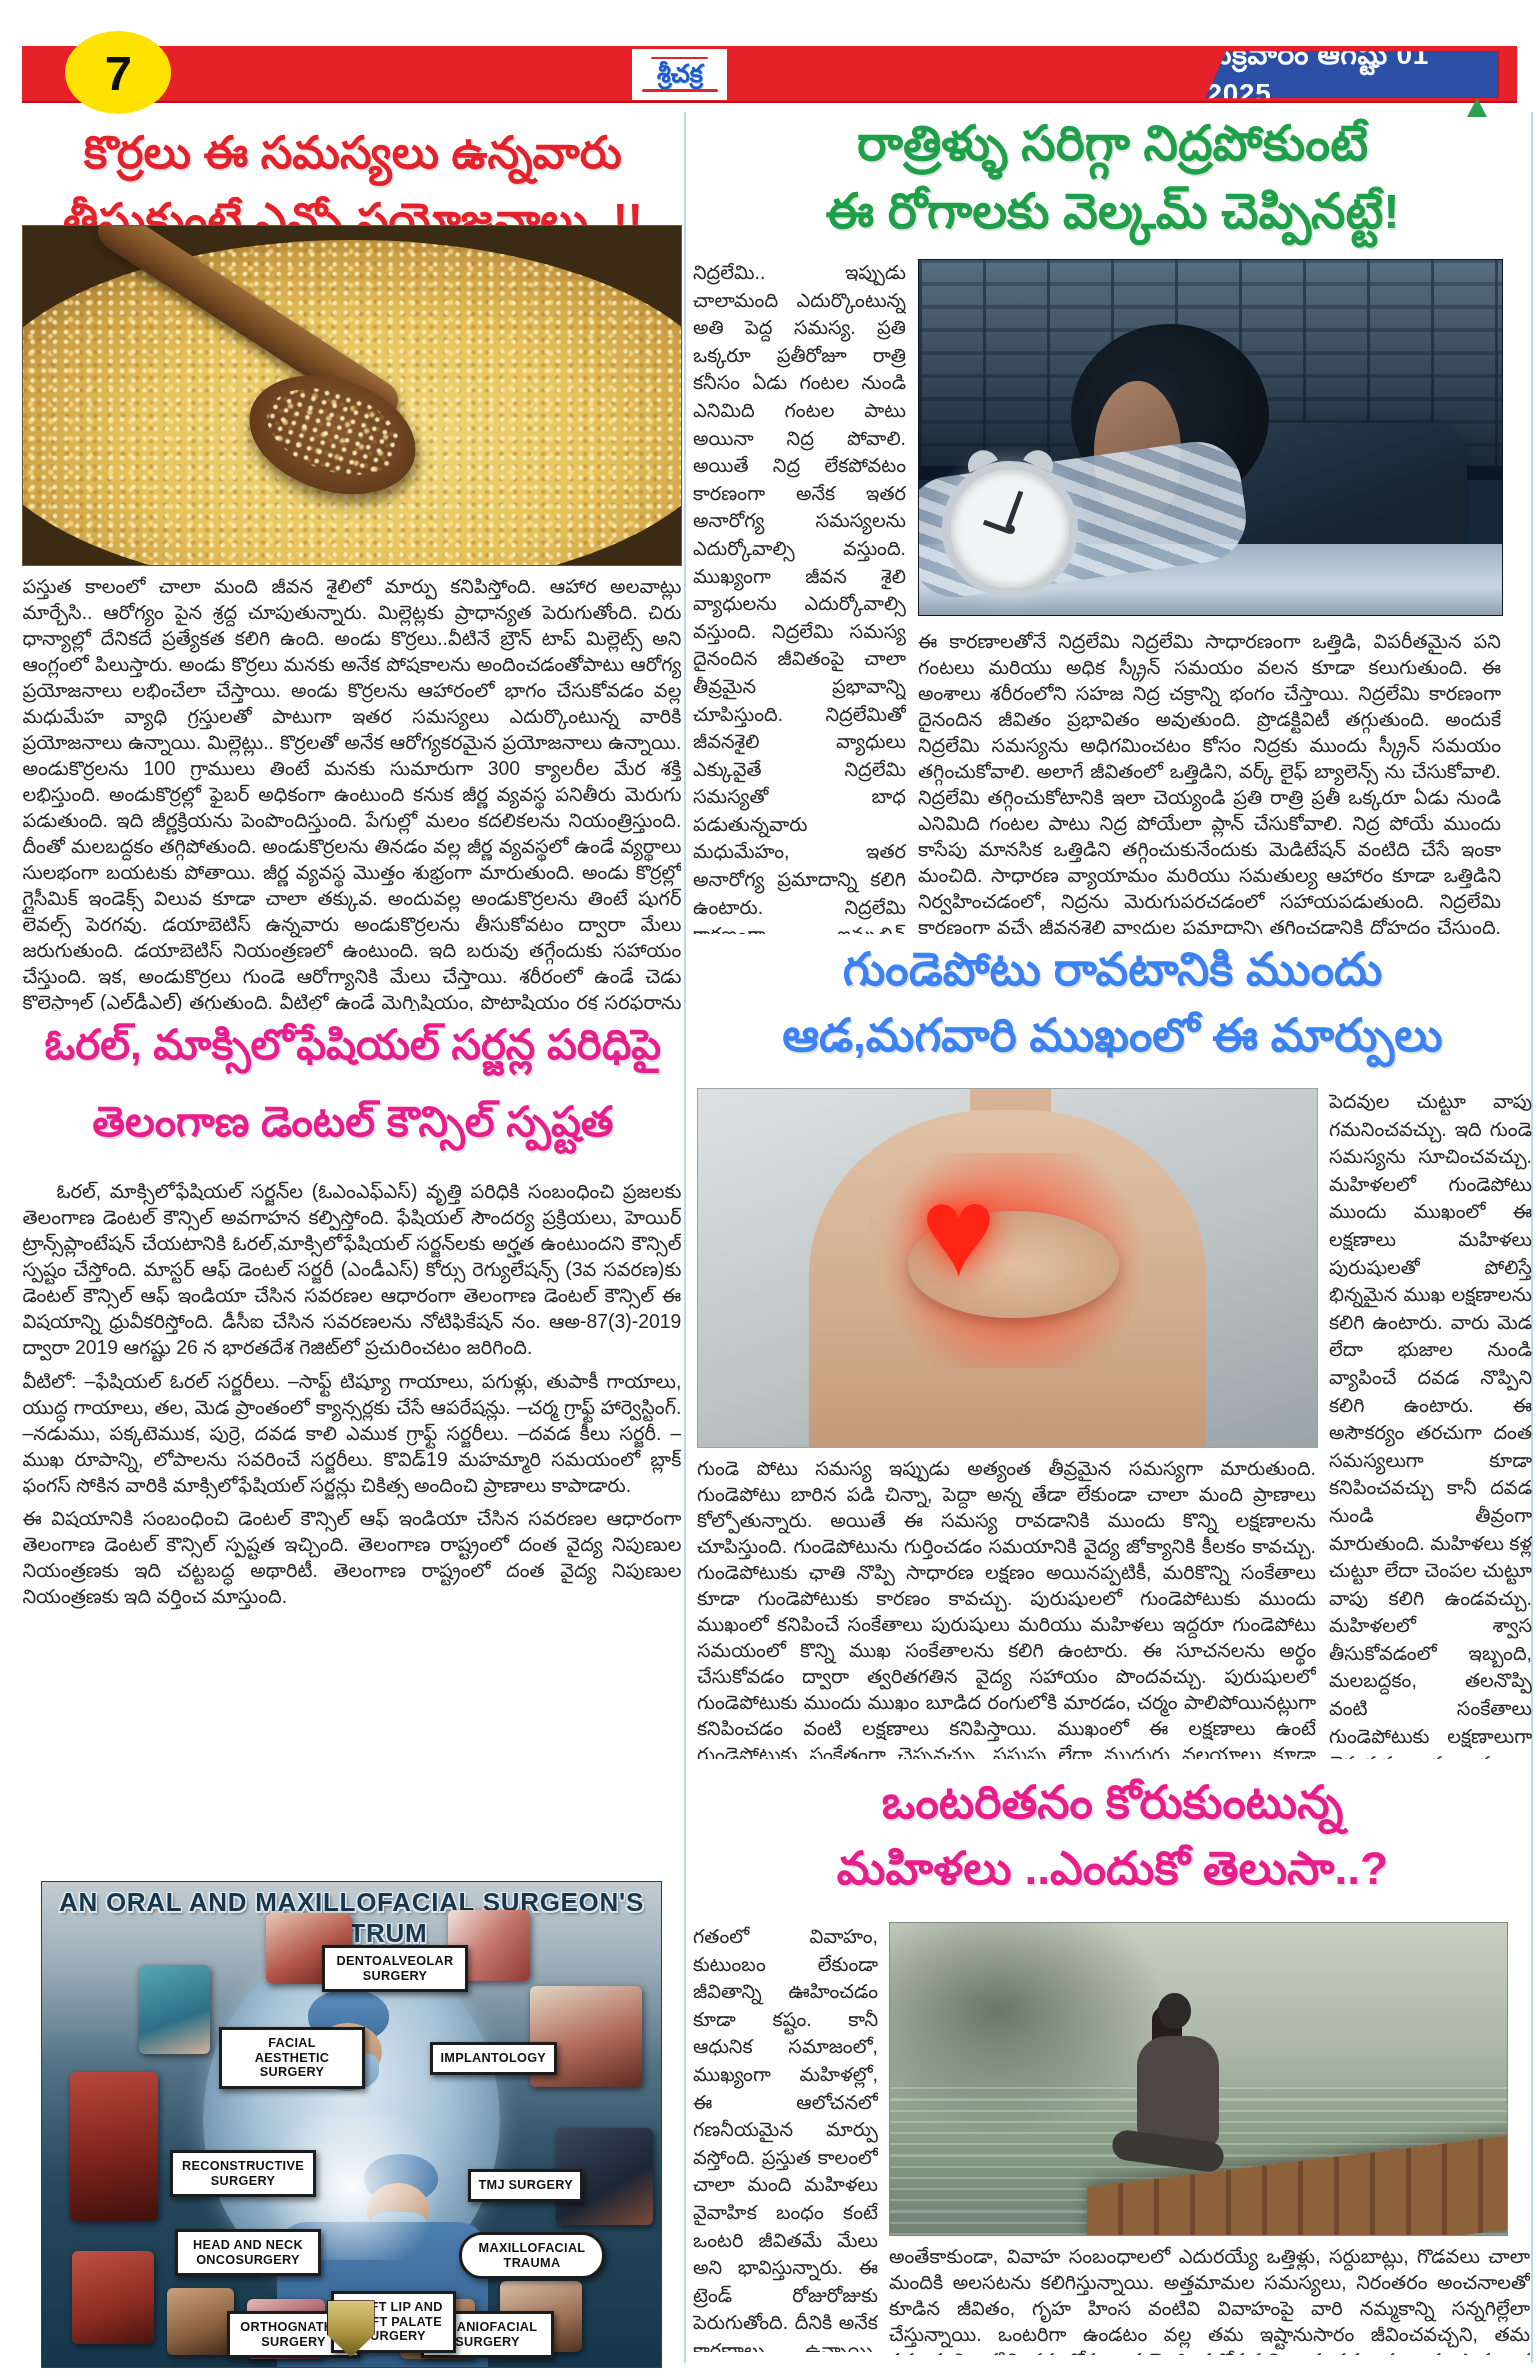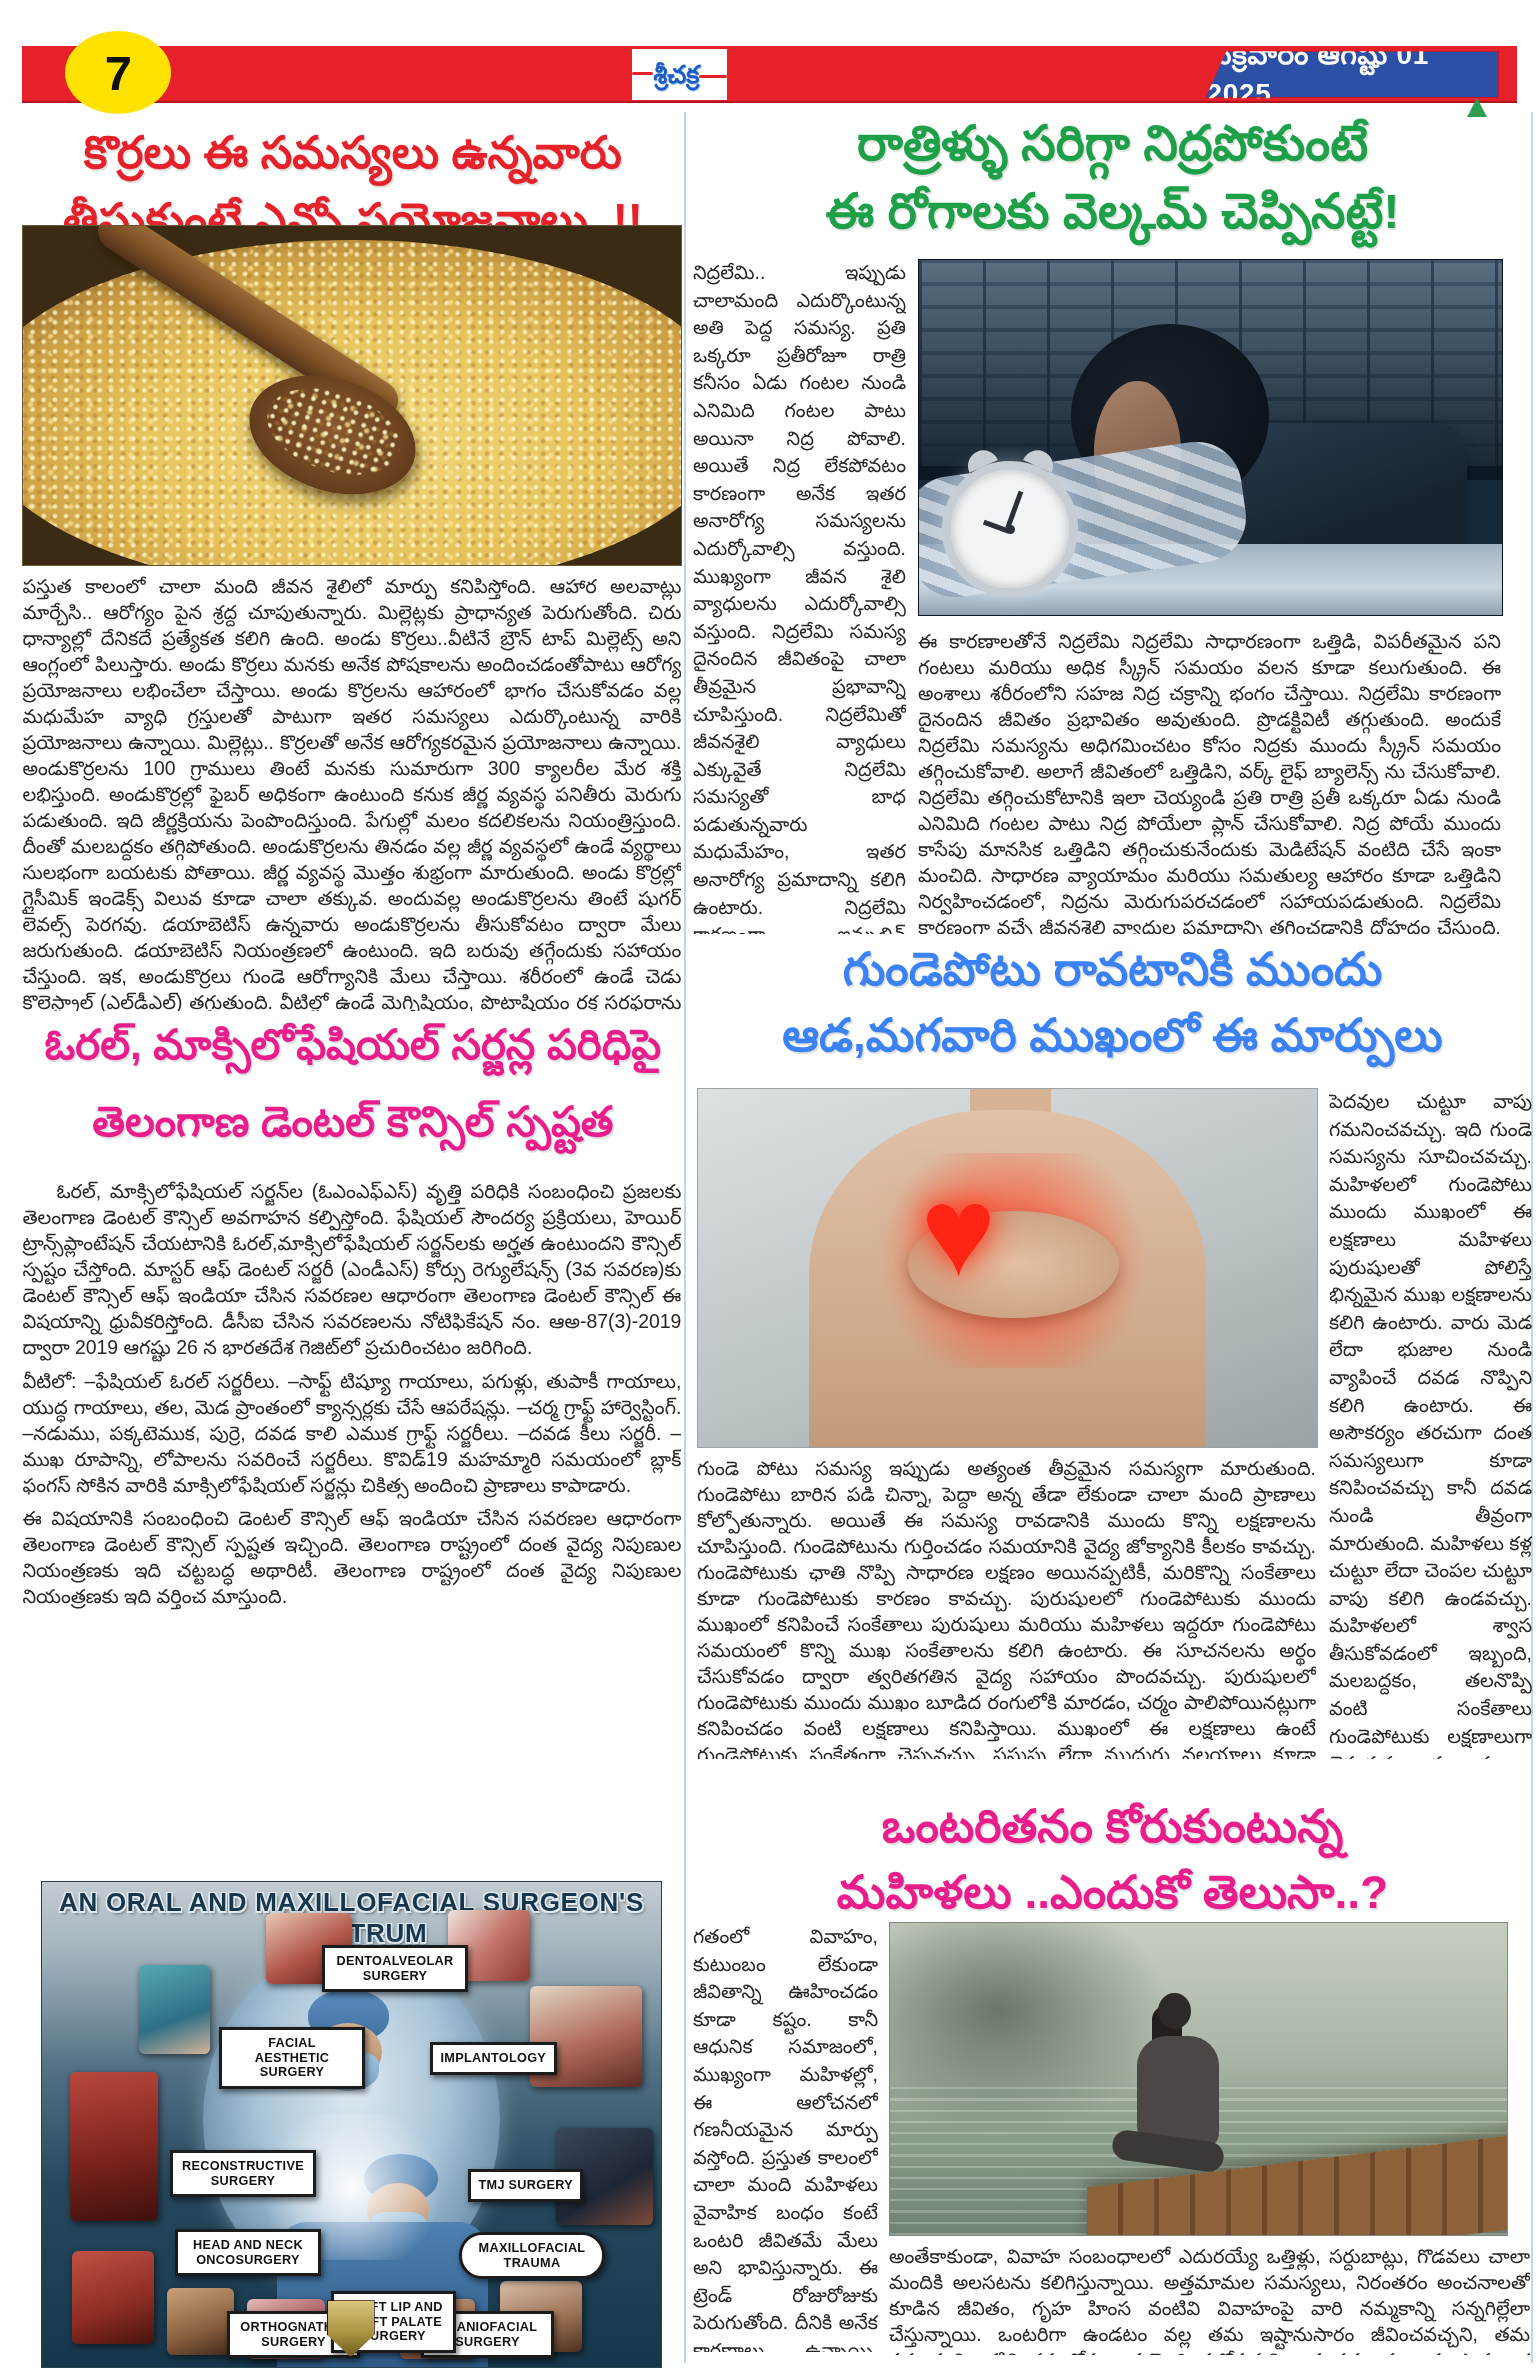--- a/index.html
+++ b/index.html
@@ -6,21 +6,21 @@
   .page{position:relative;width:1541px;height:2377px;background:#ffffff;overflow:hidden;
         font-family:"Liberation Sans",sans-serif;color:#1d1d1d;}
 
   
   .header-bar{position:absolute;left:22.4px;top:46px;width:1495px;height:55px;background:#e62129;
               border-bottom:2.2px solid #b3131b;}
   .page-num-oval{position:absolute;left:43px;top:-15px;width:106px;height:83px;background:#ffe200;
                  border-radius:50%;display:flex;align-items:center;justify-content:center;
                  font-size:49px;font-weight:bold;color:#101010;}
   .masthead-box{position:absolute;left:610px;top:3px;width:95px;height:51px;background:#ffffff;
-                display:flex;flex-direction:row;align-items:center;justify-content:center;}
+                display:flex;flex-direction:column;align-items:center;justify-content:center;}
   .masthead-title{font-size:25px;font-weight:bold;color:#1c5bc8;text-shadow:0.7px 0.7px 0 #9fc2ef;line-height:1;}
   .masthead-rule{width:80%;height:3px;background:#e62129;margin-top:3px;border-radius:1.5px;}
   .masthead-rule.top{margin:0 0 2.2px 0;height:2.2px;width:60%;}
   .date-box{position:absolute;right:18px;top:5.2px;width:292px;height:45px;background:#2b50a5;
             clip-path:polygon(21px 0,100% 0,100% 100%,0 100%);
             display:flex;align-items:center;justify-content:center;
             font-size:28px;font-weight:bold;color:#ffffff;letter-spacing:0.7px;
             border:1.5px solid #c01622;}
   .green-arrow{position:absolute;left:1467px;top:98px;width:0;height:0;
                border-left:10.4px solid transparent;border-right:10.4px solid transparent;
@@ -274,21 +274,21 @@
   </div>
 
   <div class="body-text" style="left:697px;top:1455px;width:619px;height:304px;">
     <p>గుండె పోటు సమస్య ఇప్పుడు అత్యంత తీవ్రమైన సమస్యగా మారుతుంది. గుండెపోటు బారిన పడి చిన్నా, పెద్దా అన్న తేడా లేకుండా చాలా మంది ప్రాణాలు కోల్పోతున్నారు. అయితే ఈ సమస్య రావడానికి ముందు కొన్ని లక్షణాలను చూపిస్తుంది. గుండెపోటును గుర్తించడం సమయానికి వైద్య జోక్యానికి కీలకం కావచ్చు. గుండెపోటుకు ఛాతి నొప్పి సాధారణ లక్షణం అయినప్పటికీ, మరికొన్ని సంకేతాలు కూడా గుండెపోటుకు కారణం కావచ్చు. పురుషులలో గుండెపోటుకు ముందు ముఖంలో కనిపించే సంకేతాలు పురుషులు మరియు మహిళలు ఇద్దరూ గుండెపోటు సమయంలో కొన్ని ముఖ సంకేతాలను కలిగి ఉంటారు. ఈ సూచనలను అర్థం చేసుకోవడం ద్వారా త్వరితగతిన వైద్య సహాయం పొందవచ్చు. పురుషులలో గుండెపోటుకు ముందు ముఖం బూడిద రంగులోకి మారడం, చర్మం పాలిపోయినట్లుగా కనిపించడం వంటి లక్షణాలు కనిపిస్తాయి. ముఖంలో ఈ లక్షణాలు ఉంటే గుండెపోటుకు సంకేతంగా చెప్పవచ్చు. పసుపు లేదా ముదురు వలయాలు కూడా కనిపిస్తాయి. ఈ అసాధ్యాలు ఏవైనా చెవులు గుండెపోటుకు సంకేతాలుగా చెప్పవచ్చు.</p>
   </div>
 
   <div class="body-text narrow" style="left:1329px;top:1088px;width:203px;height:671px;">
     <p>పెదవుల చుట్టూ వాపు గమనించవచ్చు. ఇది గుండె సమస్యను సూచించవచ్చు. మహిళలలో గుండెపోటు ముందు ముఖంలో ఈ లక్షణాలు మహిళలు పురుషులతో పోలిస్తే భిన్నమైన ముఖ లక్షణాలను కలిగి ఉంటారు. వారు మెడ లేదా భుజాల నుండి వ్యాపించే దవడ నొప్పిని కలిగి ఉంటారు. ఈ అసౌకర్యం తరచుగా దంత సమస్యలుగా కూడా కనిపించవచ్చు కానీ దవడ నుండి తీవ్రంగా మారుతుంది. మహిళలు కళ్ల చుట్టూ లేదా చెంపల చుట్టూ వాపు కలిగి ఉండవచ్చు. మహిళలలో శ్వాస తీసుకోవడంలో ఇబ్బంది, మలబద్దకం, తలనొప్పి వంటి సంకేతాలు గుండెపోటుకు లక్షణాలుగా చెప్పవచ్చు. ఈ లక్షణాలు ఉన్నట్లయితే వెంటనే వైద్యులను సంప్రదించాలి.</p>
   </div>
 
-  <div class="headline" style="left:693px;top:1778px;width:839px;font-size:46px;color:#ea1d8d;margin-top:24px;">
+  <div class="headline" style="left:693px;top:1778px;width:839px;font-size:46px;color:#ea1d8d;">
     <span class="hl-line" style="margin-bottom:18px;">ఒంటరితనం కోరుకుంటున్న</span>
     <span class="hl-line">మహిళలు ..ఎందుకో తెలుసా..?</span>
   </div>
 
   <div class="body-text narrow" style="left:693px;top:1923px;width:185px;height:429px;">
     <p>గతంలో వివాహం, కుటుంబం లేకుండా జీవితాన్ని ఊహించడం కూడా కష్టం. కానీ ఆధునిక సమాజంలో, ముఖ్యంగా మహిళల్లో, ఈ ఆలోచనలో గణనీయమైన మార్పు వస్తోంది. ప్రస్తుత కాలంలో చాలా మంది మహిళలు వైవాహిక బంధం కంటే ఒంటరి జీవితమే మేలు అని భావిస్తున్నారు. ఈ ట్రెండ్ రోజురోజుకు పెరుగుతోంది. దీనికి అనేక కారణాలు ఉన్నాయి. ముఖ్యంగా, నేటి మహిళలు ఆర్థికంగా స్వతంత్రంగా ఉన్నారు. వారి కెరీర్‌కు ప్రాధాన్యత ఇస్తూ, తమ కలలను సాకారం చేసుకోవడానికి ప్రయత్నిస్తున్నారు. వివాహం అనేది తమ స్వేచ్ఛకు, వ్యక్తిగత ఎదుగుదలకు అడ్డుగా మారవచ్చని వారు భావిస్తున్నారు.</p>
   </div>
 
   <div class="lonely-photo" style="left:889px;top:1922px;width:617px;height:312px;">
     <div class="lonely-tree"></div>

